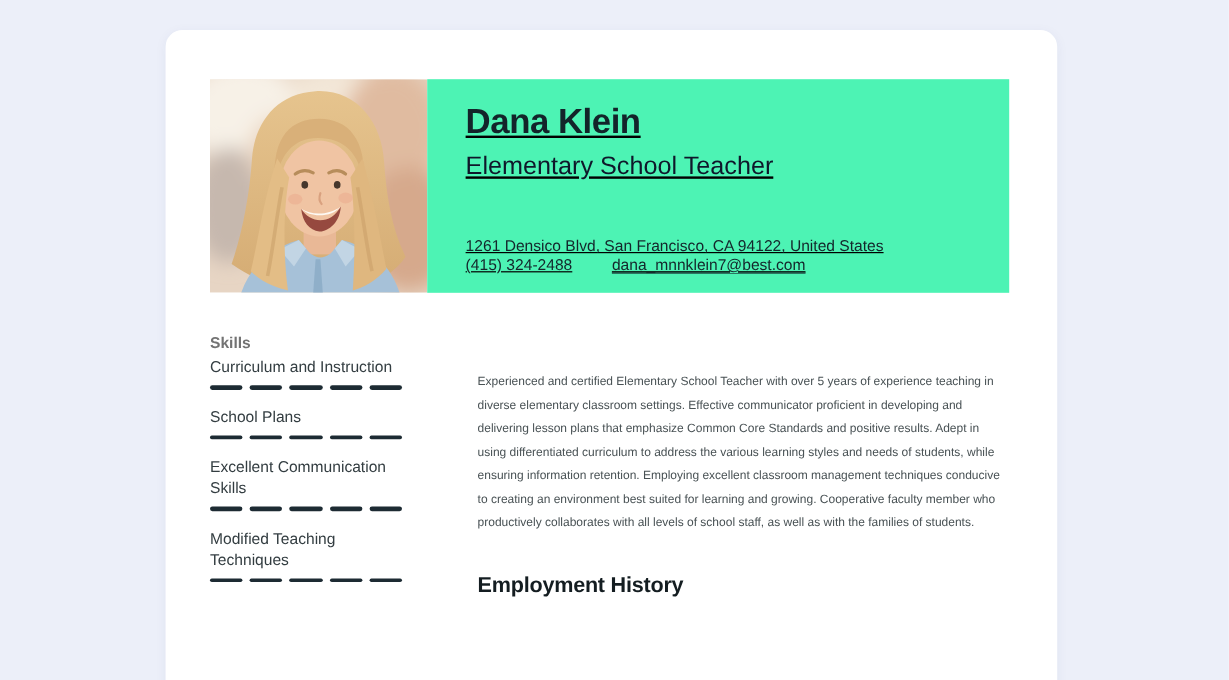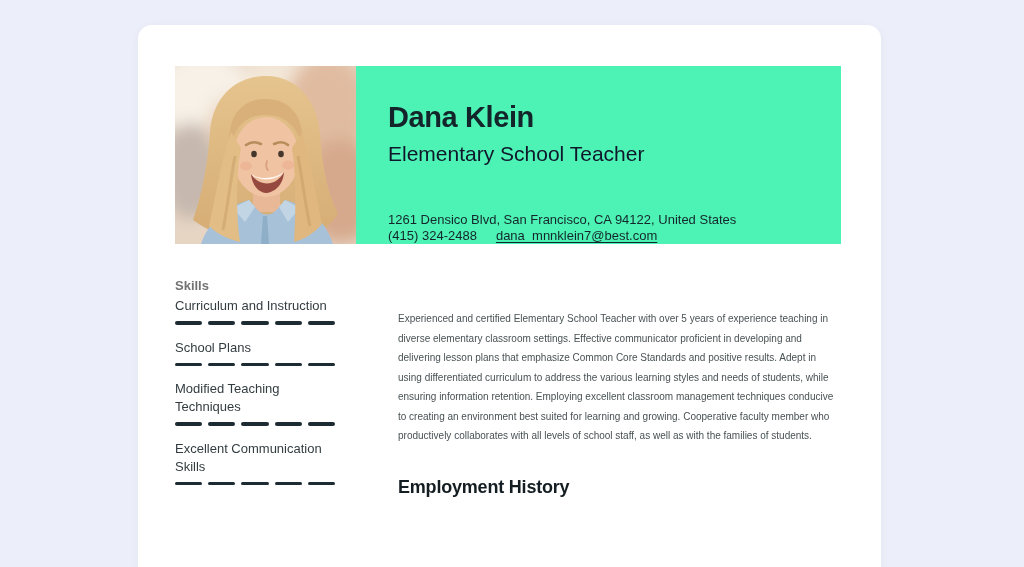--- a/index.html
+++ b/index.html
@@ -34,41 +34,42 @@
   }
   .photo{
     width:181px; height:178px;
     flex:none;
     overflow:hidden;
   }
   .photo svg{display:block;}
   .header-main{
     flex:1;
     background:var(--accent-green);
-    padding:36px 28px 0 32px;
+    padding:21px 28px 0 32px;
+    text-decoration:underline;
   }
   .name{
     font-size:29px;
     font-weight:bold;
     letter-spacing:-0.4px;
     color:var(--ink-dark);
     line-height:1.05;
   }
   .job-title{
     font-size:21px;
     color:#0f172a;
     margin-top:10px;
   }
   .contact{
     margin-top:46px;
     font-size:13px;
     line-height:15.5px;
     color:#14262B;
   }
-  .contact-row{display:flex;align-items:baseline;}
+  .contact-row{display:flex;align-items:baseline;gap:14px;}
   .email-link{
     margin-left:19px;
     color:#14262B;
     text-decoration:underline;
     text-underline-offset:2px;
     cursor:pointer;
   }
   
   .doc-body{
     position:absolute;
@@ -207,32 +208,32 @@
     <div class="skill-bar">
               <span class="skill-seg filled"></span>
               <span class="skill-seg filled"></span>
               <span class="skill-seg filled"></span>
               <span class="skill-seg filled"></span>
               <span class="skill-seg filled"></span>
             </div>
   </div>
 
   <div class="skill-item">
+    <div class="skill-name">Excellent Communication Skills</div>
+    <div class="skill-bar">
+              <span class="skill-seg filled"></span>
+              <span class="skill-seg filled"></span>
+              <span class="skill-seg filled"></span>
+              <span class="skill-seg filled"></span>
+              <span class="skill-seg filled"></span>
+            </div>
+  </div>
+
+  <div class="skill-item">
     <div class="skill-name">Modified Teaching Techniques</div>
-    <div class="skill-bar">
-              <span class="skill-seg filled"></span>
-              <span class="skill-seg filled"></span>
-              <span class="skill-seg filled"></span>
-              <span class="skill-seg filled"></span>
-              <span class="skill-seg filled"></span>
-            </div>
-  </div>
-
-  <div class="skill-item">
-    <div class="skill-name">Excellent Communication Skills</div>
     <div class="skill-bar">
               <span class="skill-seg filled"></span>
               <span class="skill-seg filled"></span>
               <span class="skill-seg filled"></span>
               <span class="skill-seg filled"></span>
               <span class="skill-seg filled"></span>
             </div>
   </div>
 </div>
     </aside>

